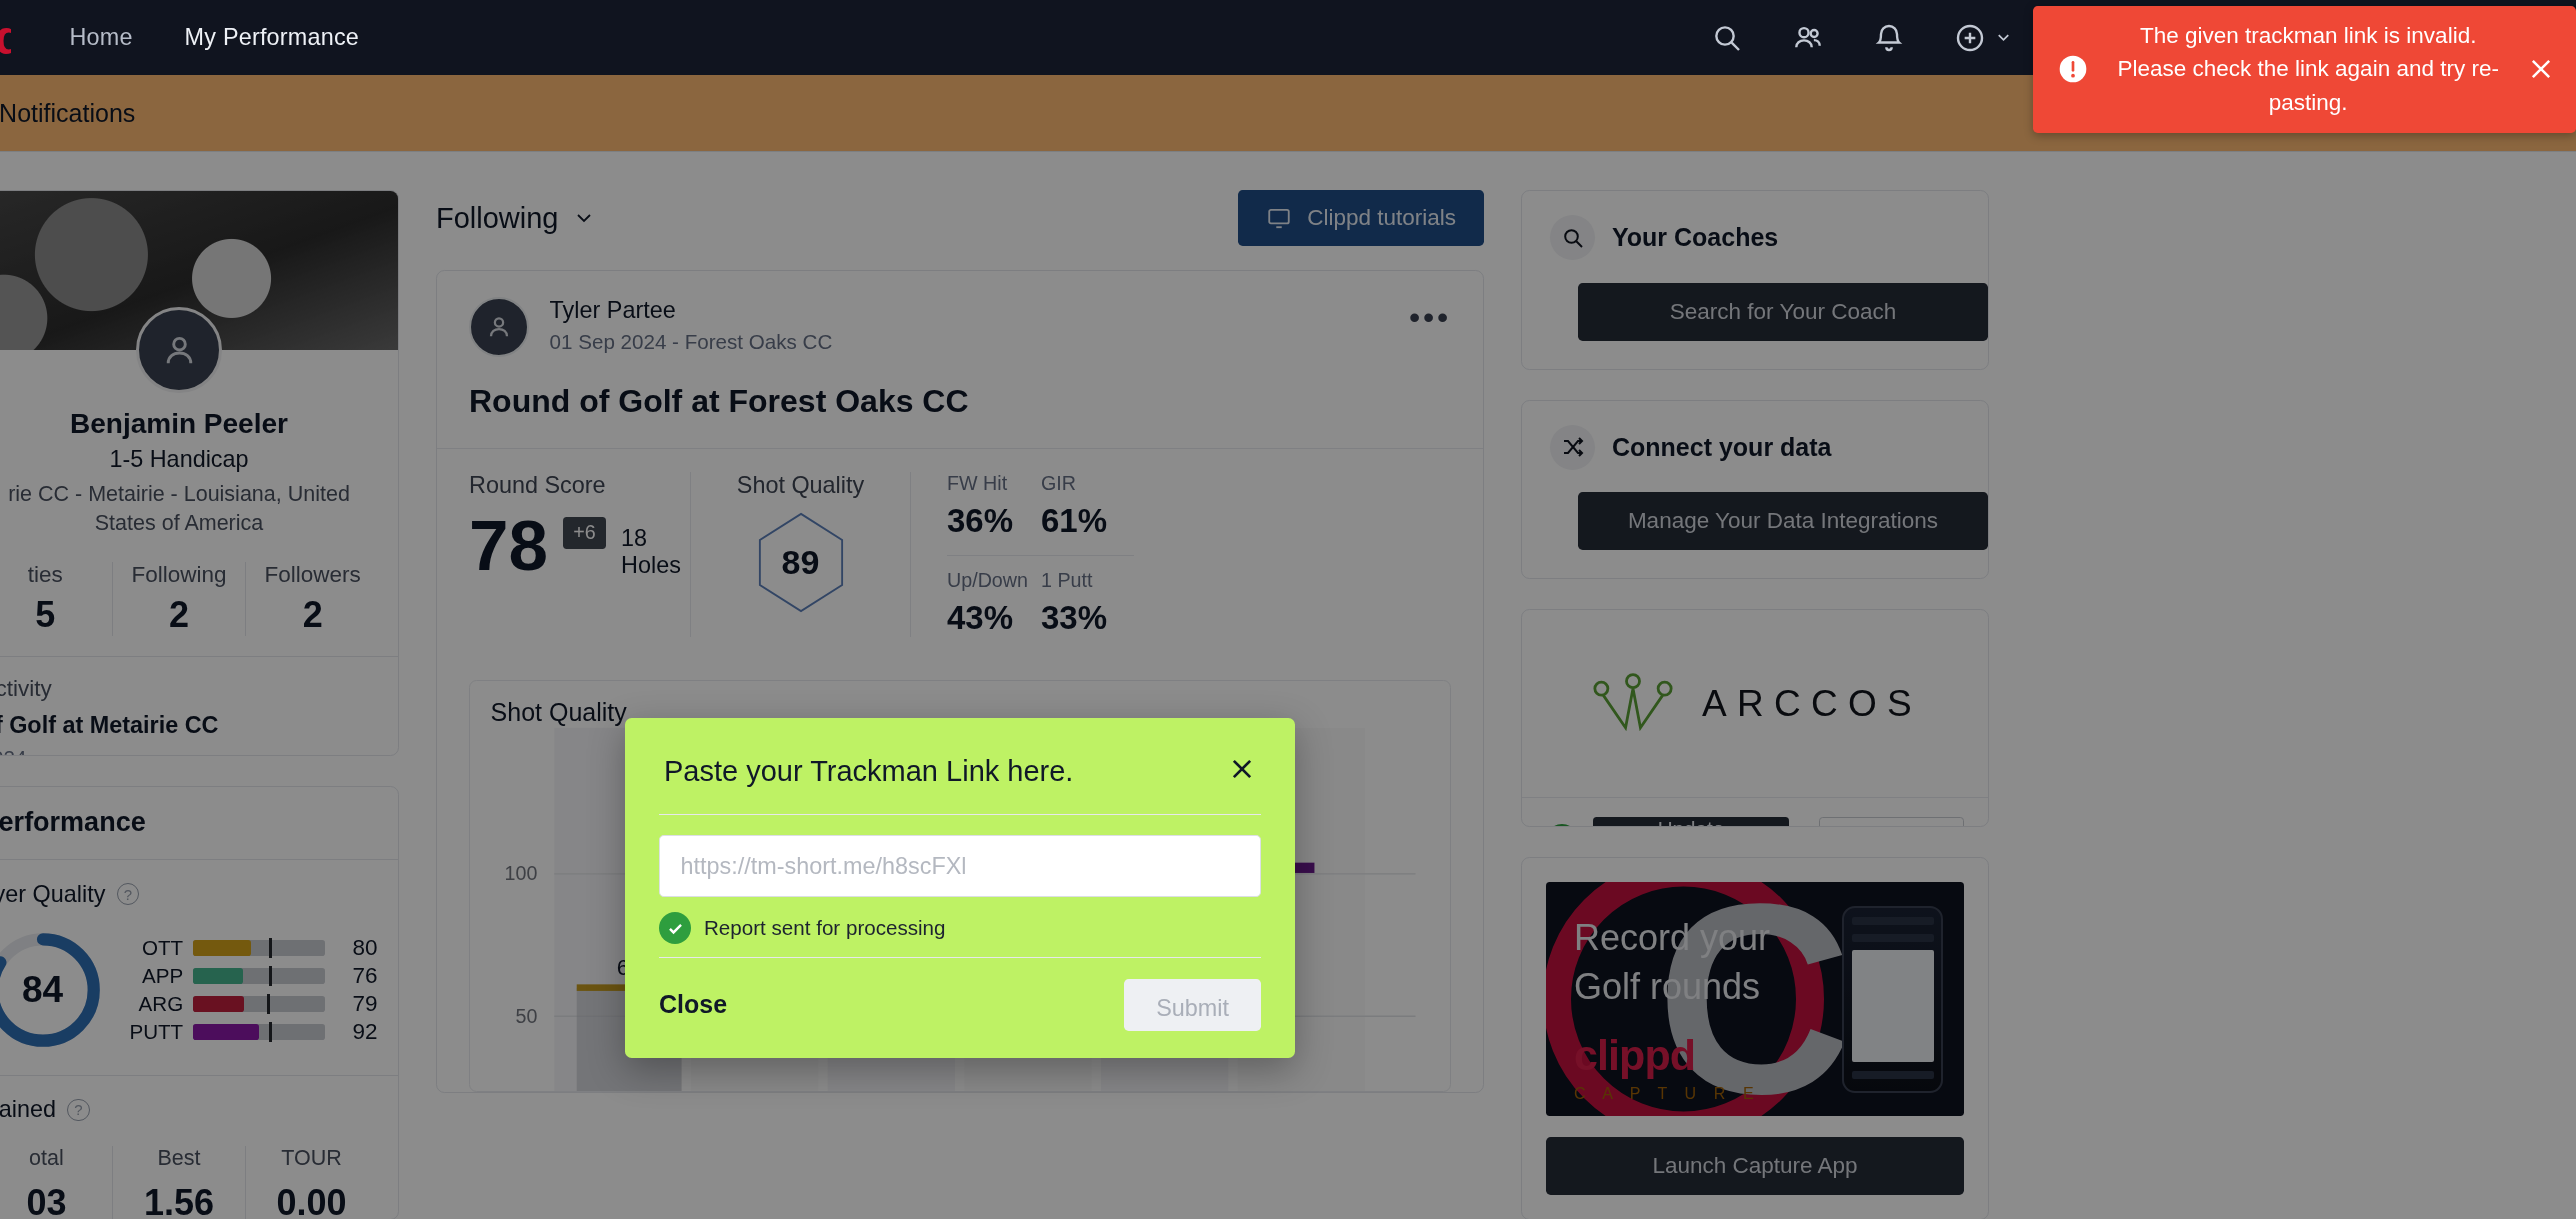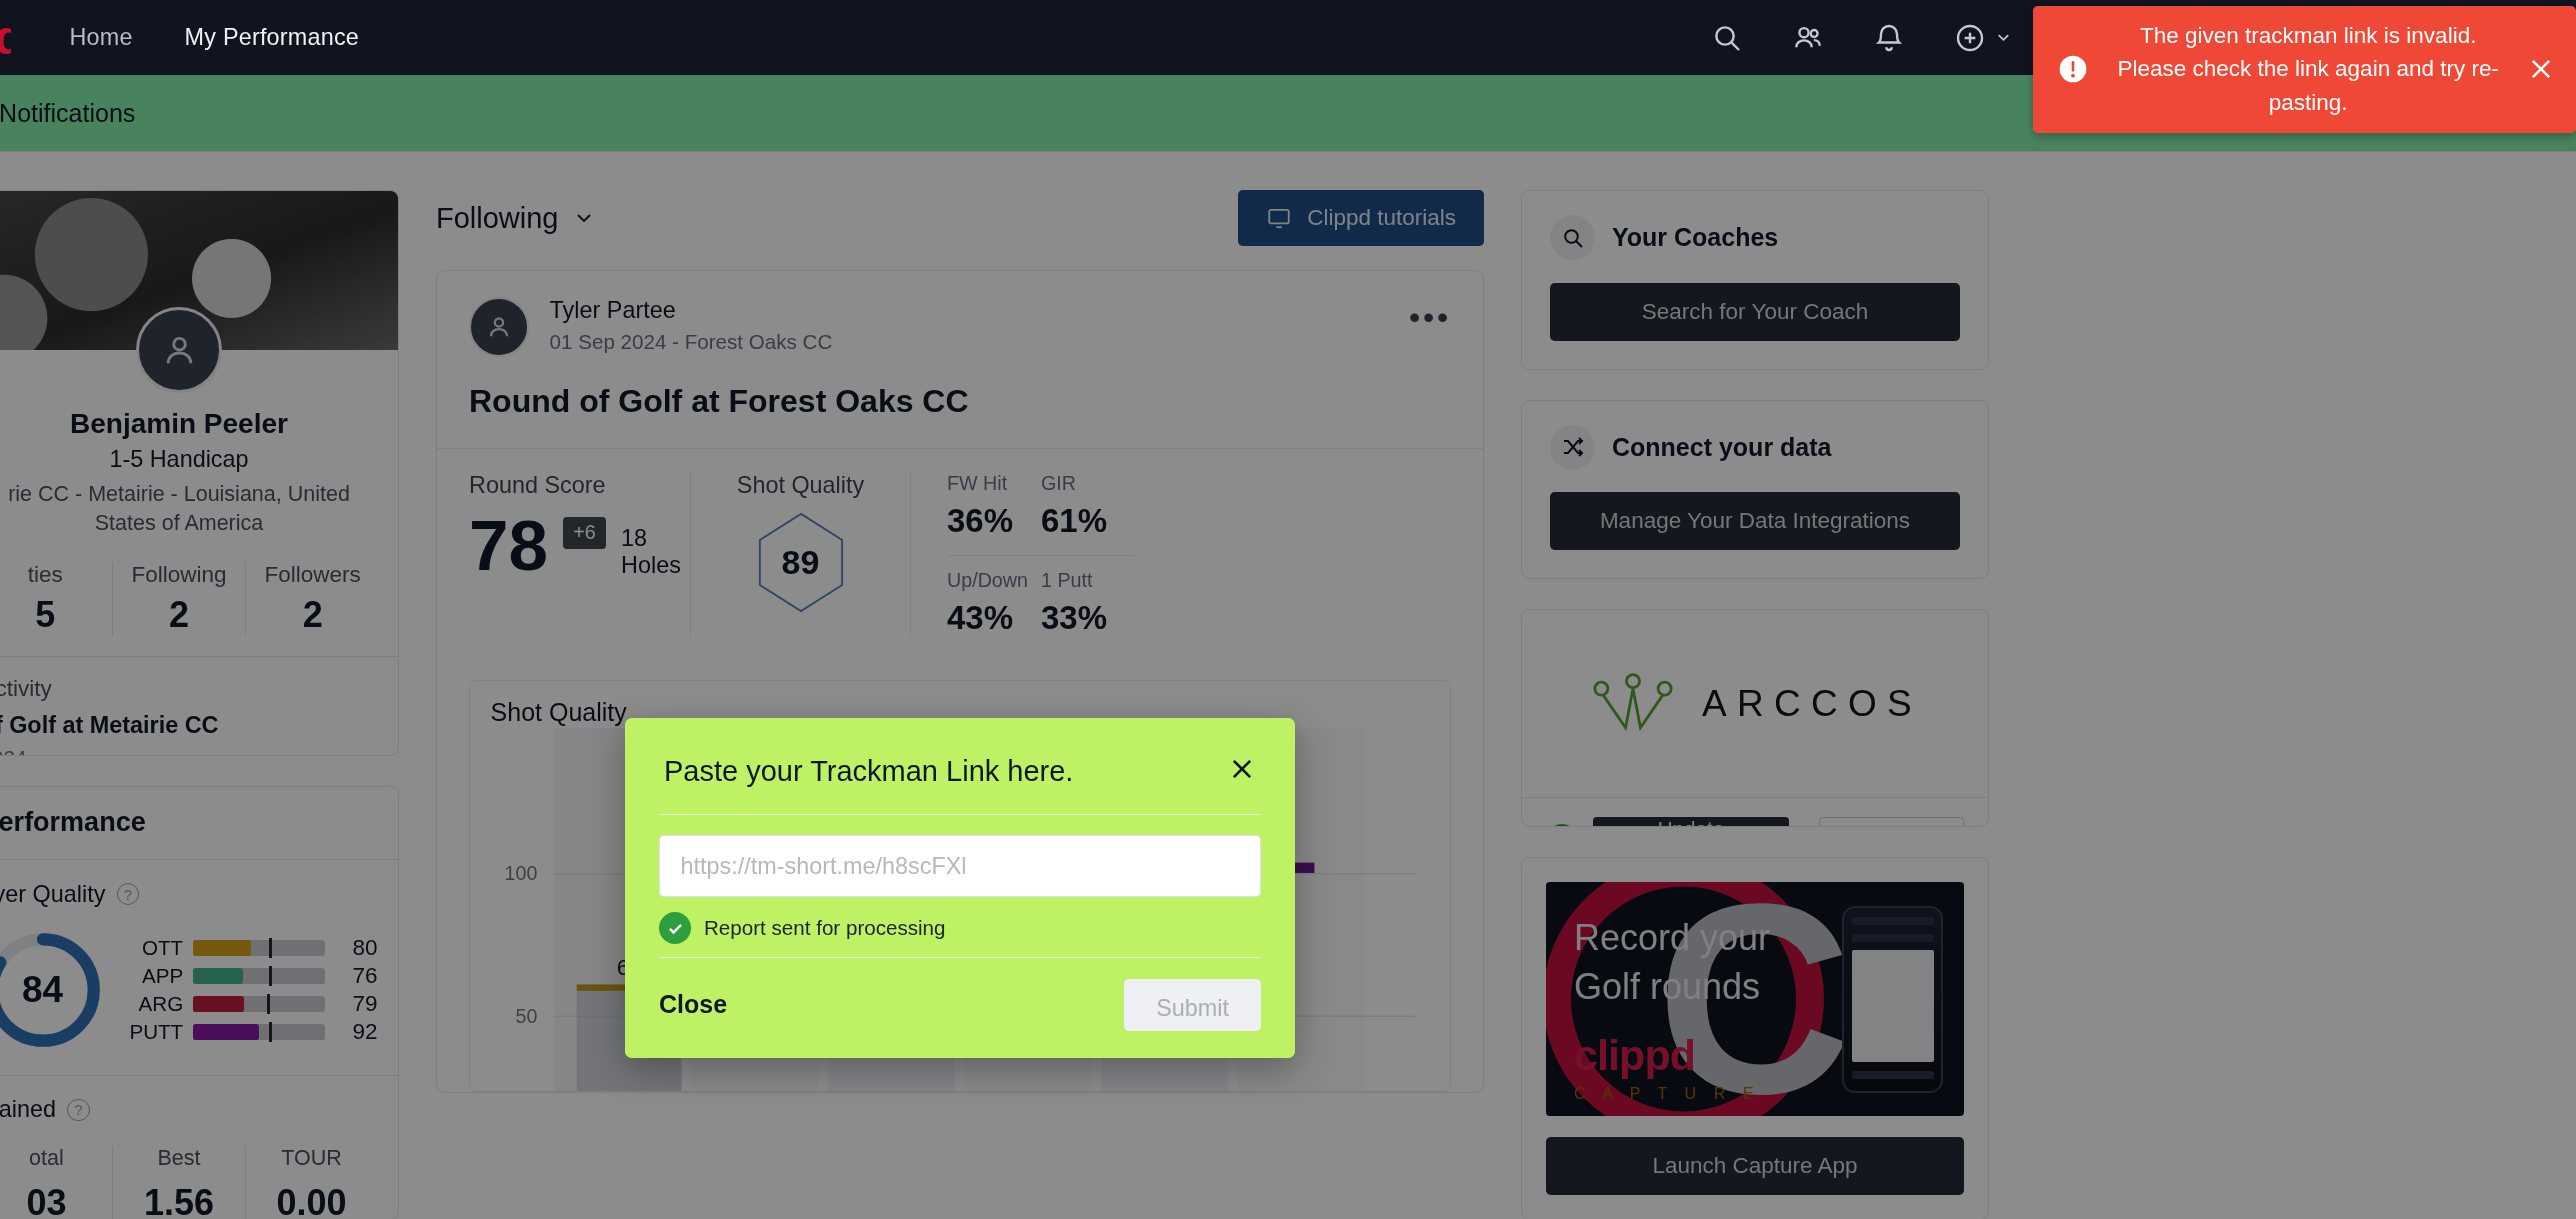--- a/index.html
+++ b/index.html
@@ -50,21 +50,21 @@
   }
   .toast-ico { flex: 0 0 auto; width: 32px; height: 32px; color: #ffffff; }
   .toast-msg {
     flex: 1; color: #ffffff; font-size: 22.5px; line-height: 1.5; text-align: center;
   }
   .toast-close { flex: 0 0 auto; width: 28px; height: 28px; color: #fff; cursor: pointer; }
 
   
   .crumbbar {
     position: absolute; top: 75px; left: 0; width: 2576px; height: 77px;
-    background: #86efac; display: flex; align-items: center; padding-left: 0px;
+    background: #fdba74; display: flex; align-items: center; padding-left: 0px;
     border-bottom: 0.9px solid #e4e7ec; z-index: 5;
   }
   .crumb { font-size: 25px; color: #101828; margin-left: -0.9px; }
 
   
   .page {
     position: absolute; top: 153px; left: 0; width: 2576px; height: 1067px;
     background: #ffffff; display: flex; gap: 37px; padding: 37px 0 0 0;
   }
 
@@ -188,21 +188,21 @@
   .col-right { flex: 0 0 468px; width: 468px; display: flex; flex-direction: column; gap: 30px; }
   .side-card { border: 0.9px solid #e3e6eb; border-radius: 8.4px; background: #fff; padding: 24px 28px 28px; }
   .side-head { display: flex; align-items: center; gap: 17px; }
   .side-ico-circle {
     width: 45px; height: 45px; border-radius: 50%; background: #f0f1f4;
     display: flex; align-items: center; justify-content: center; color: #10141f;
   }
   .side-title { font-size: 25px; font-weight: 700; color: #101828; }
   .dark-btn {
     margin-top: 22.5px; width: 100%; height: 58px; background: #262c38; color: #d3d7de;
-    border: none; border-radius: 4.7px; font-size: 22.5px; cursor: pointer; font-family: inherit;
+    border: none; border-radius: 4.7px; font-size: 22.5px; cursor: pointer; font-family: inherit; margin-left: 28px;
   }
   .arccos-card { border: 0.9px solid #e3e6eb; border-radius: 8.4px; background: #fff; overflow: hidden; }
   .arccos-logo-area { height: 187px; display: flex; align-items: center; justify-content: center; gap: 24px; }
   .arccos-word { font-size: 37px; letter-spacing: 10.3px; color: #11151c; }
   .arccos-foot { border-top: 0.9px solid #e8eaee; display: flex; align-items: center; padding: 19px 24px; gap: 15px; }
   .green-check { width: 32px; height: 32px; border-radius: 50%; background: #2e9e3e; display: flex; align-items: center; justify-content: center; color: #fff; flex: 0 0 auto; }
   .btn-sm-dark { margin-left: auto; background: #262c38; color: #e6e9ee; border: none; border-radius: 3.7px; height: 45px; padding: 0 20.6px; font-size: 20.6px; cursor: pointer; font-family: inherit; }
   .btn-sm-out { background: #fff; color: #101828; border: 0.9px solid #c9ccd2; border-radius: 3.7px; height: 45px; padding: 0 20.6px; font-size: 20.6px; cursor: pointer; margin-left: 15px; font-family: inherit; }
 
   .promo-card { border: 0.9px solid #e3e6eb; border-radius: 8.4px; background: #fff; padding: 24px; }

